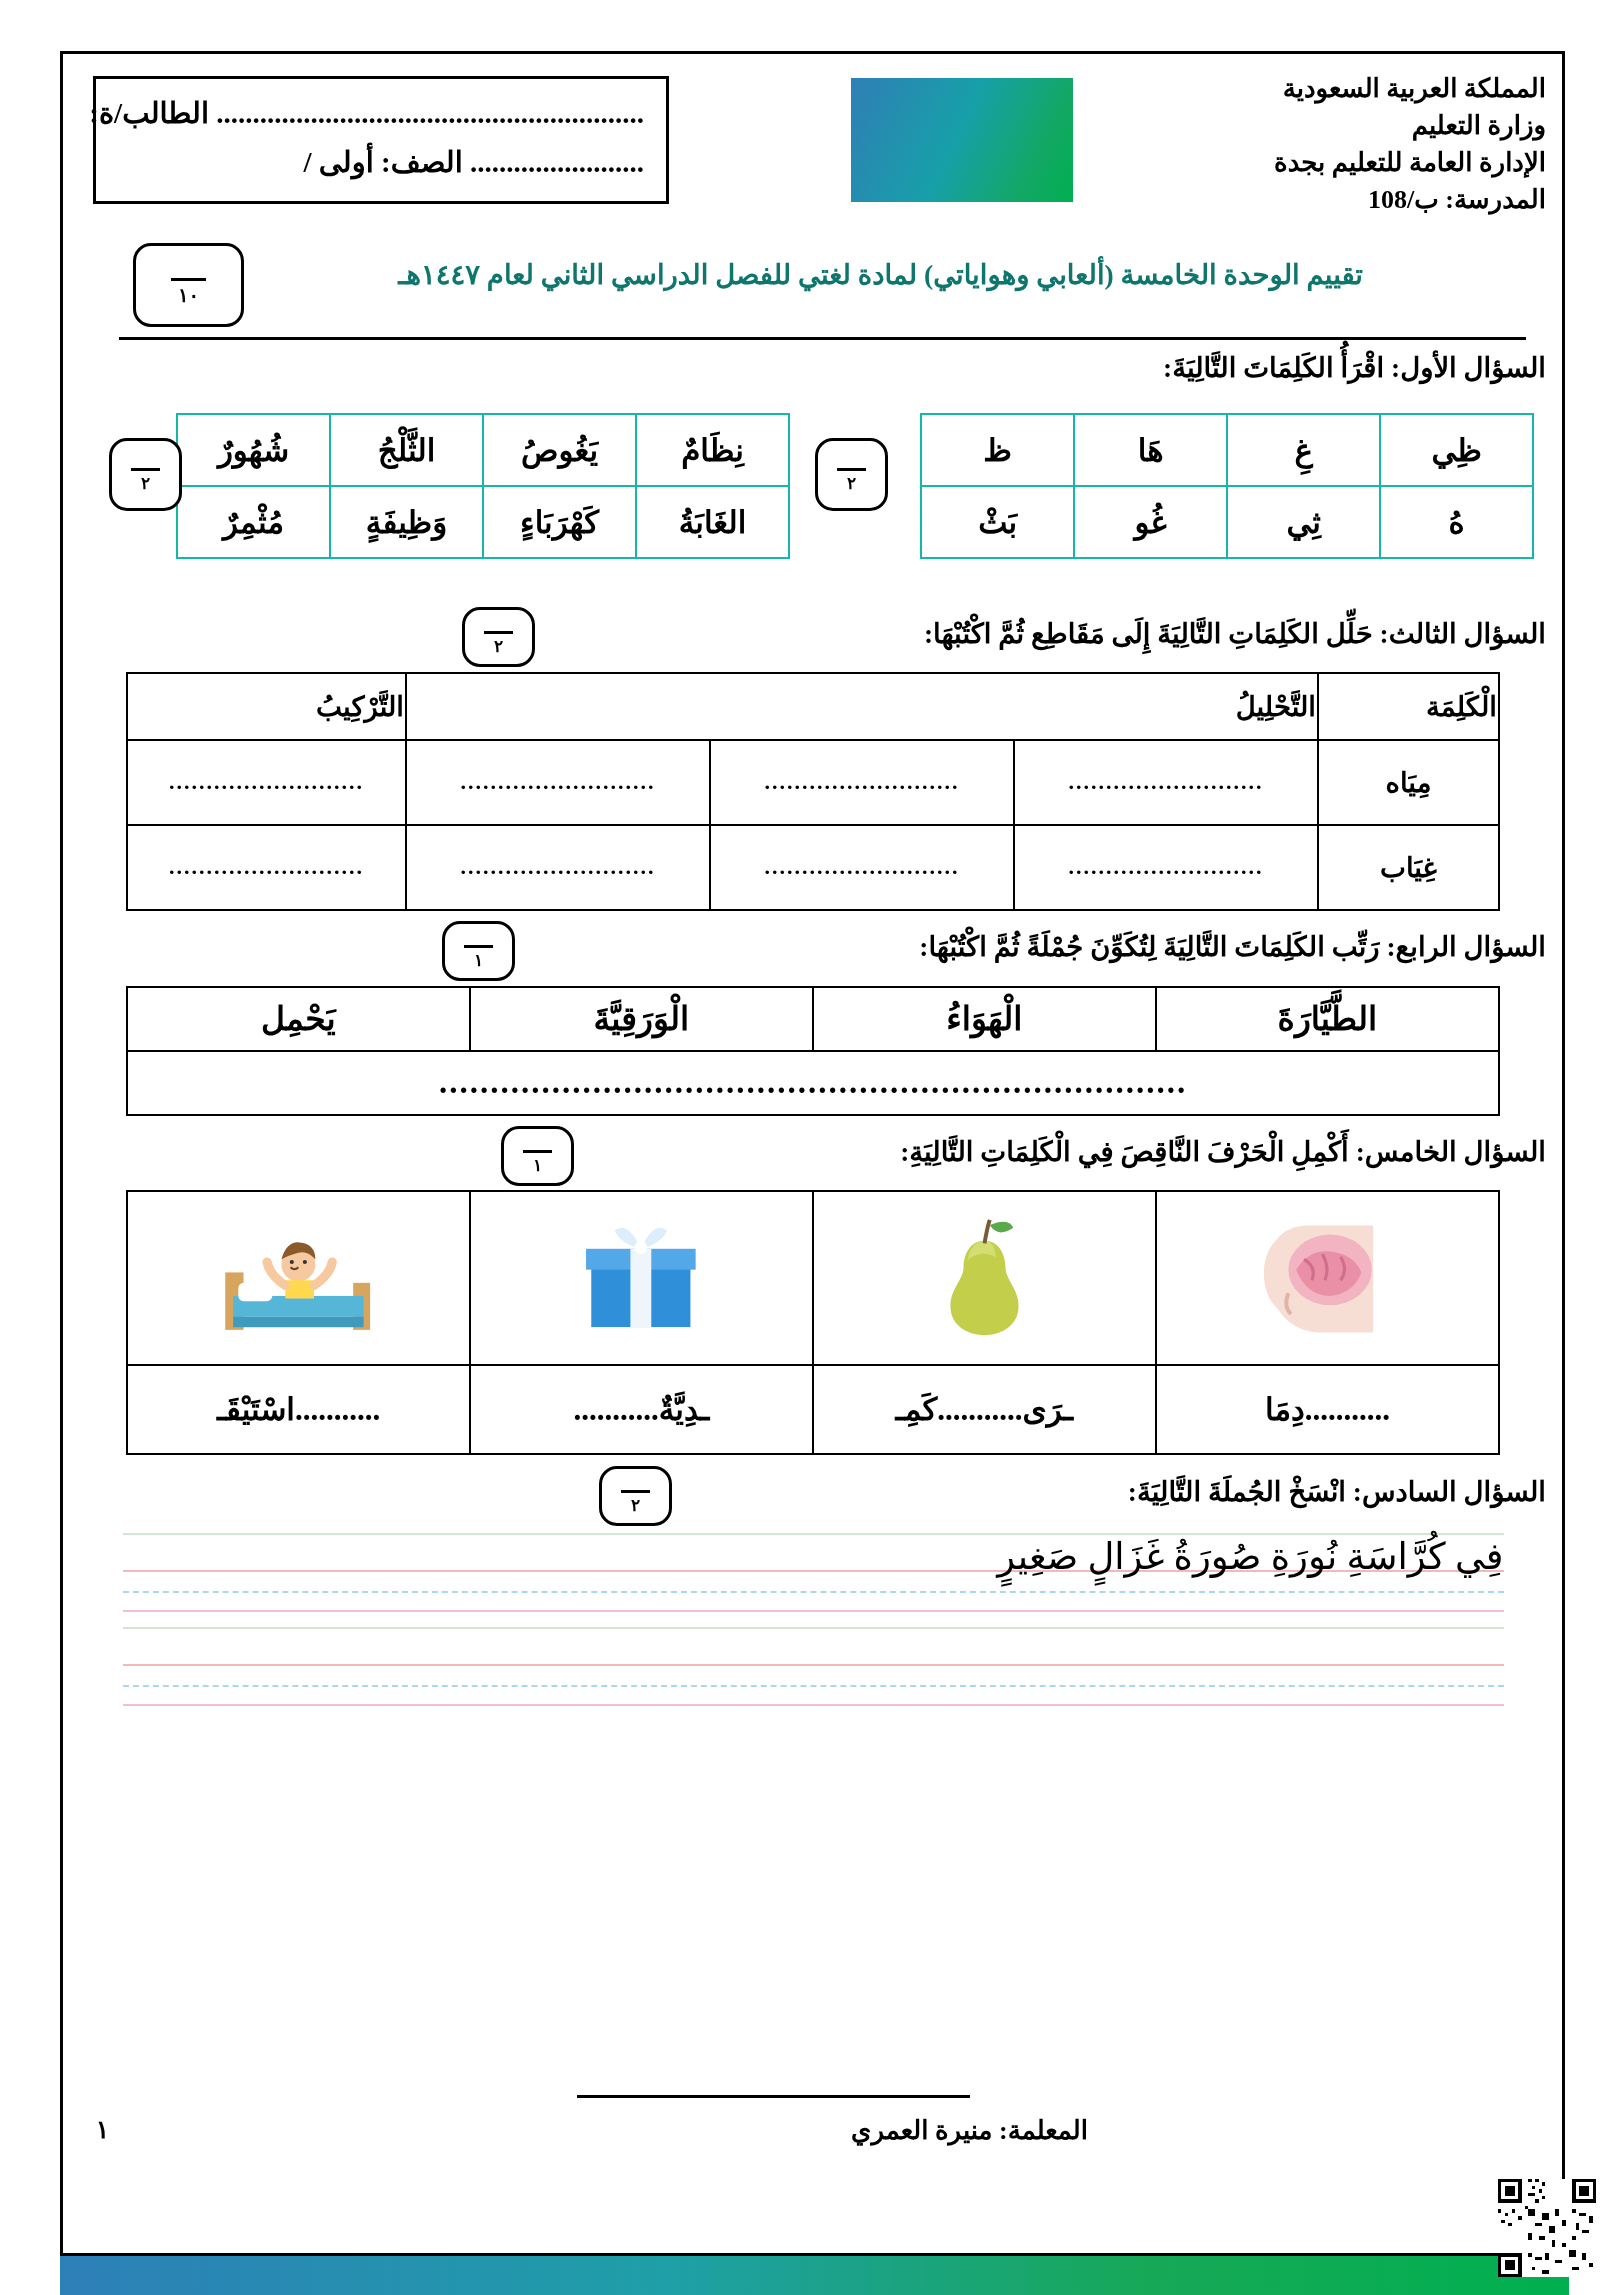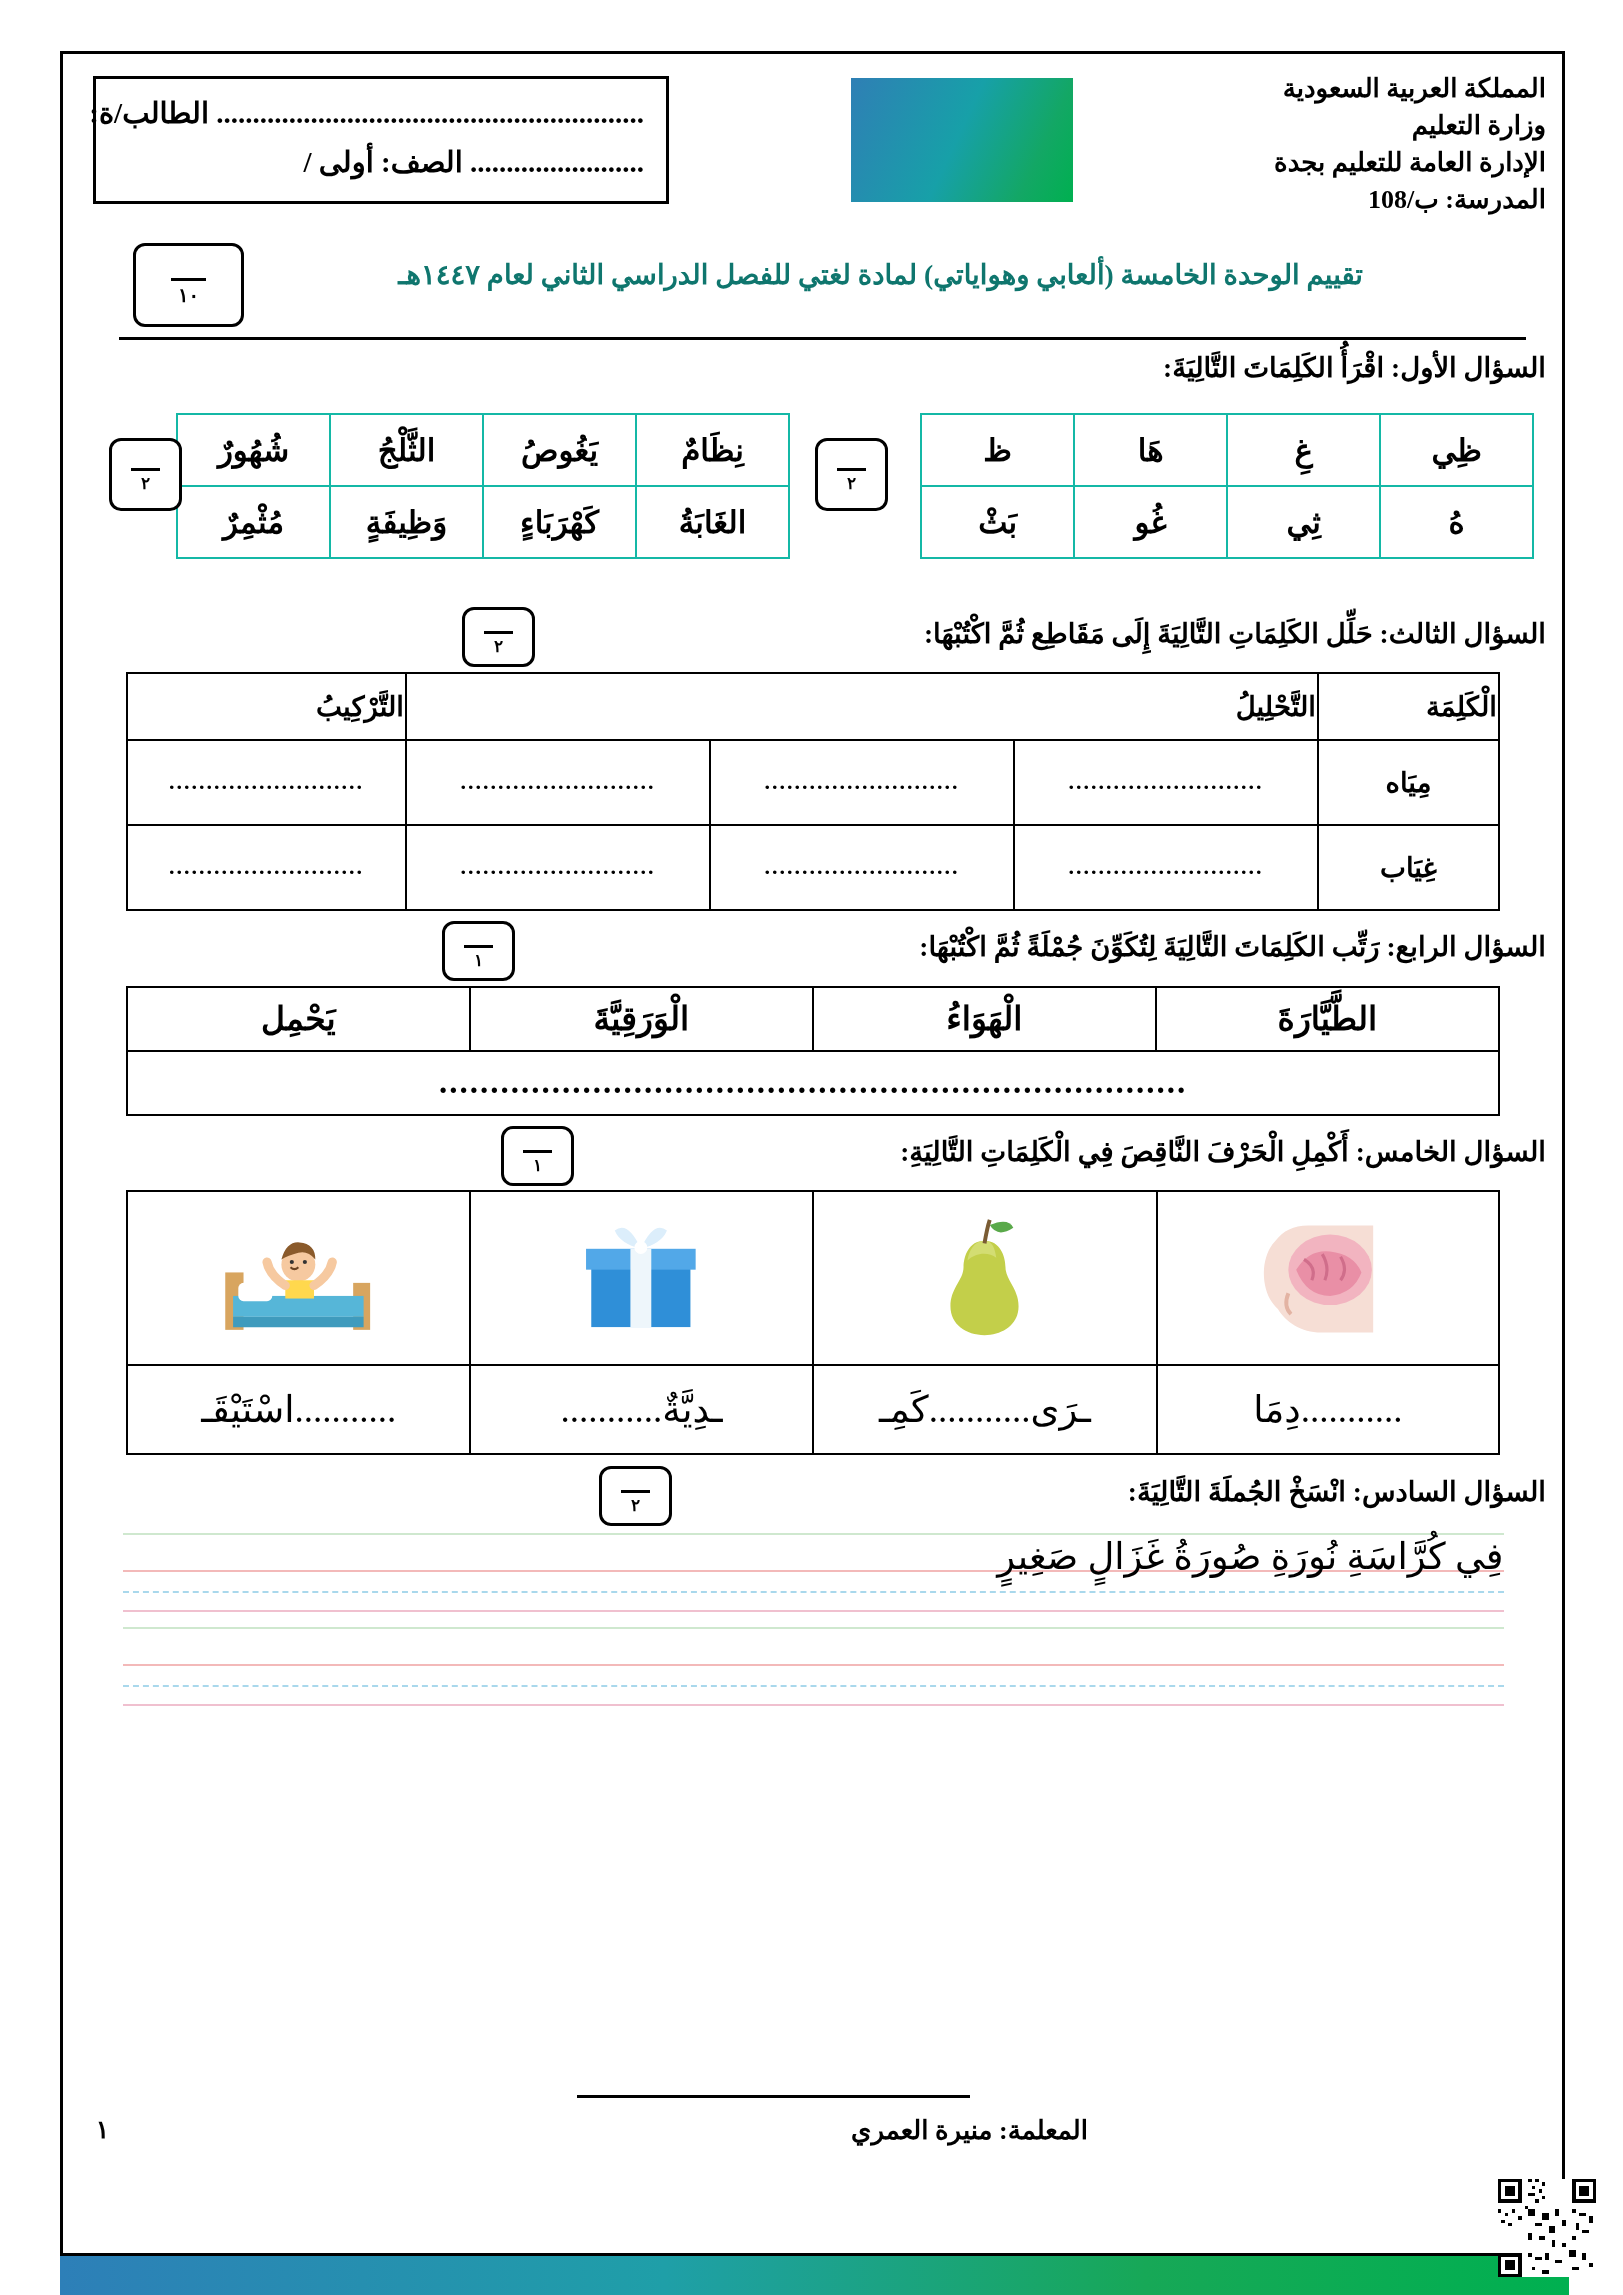--- a/index.html
+++ b/index.html
@@ -21,21 +21,21 @@
       padding:17px 22px 0 15.7px;}
   .stu-line{font-size:29px;font-weight:bold;text-align:right;white-space:nowrap;margin-bottom:14.4px;letter-spacing:0px;}
   .dots{letter-spacing:1.3px;font-weight:bold;}
   .logo{position:absolute;left:771px;top:6.5px;width:222px;height:124px;
       background:linear-gradient(115deg,#2f7fb5 0%,#17a0a8 48%,#13a765 80%,#00b050 100%);}
   .minhdr{position:absolute;right:0px;top:0px;width:497px;text-align:right;}
   .minhdr div{font-size:26px;font-weight:bold;line-height:1.42;}
 
   
   .titlerow{position:relative;height:92px;margin-top:3.9px;}
-  .score-box{border:3.3px solid #000;border-radius:12px;box-sizing:border-box;
+  .score-box{border:3.3px solid #000;border-radius:18px;box-sizing:border-box;
       display:flex;flex-direction:column;align-items:center;justify-content:center;
       font-weight:bold;background:#fff;}
   .score-box .top{display:block;width:35px;border-bottom:3.9px solid #000;height:14.4px;}
   .score-box .bot{font-size:19.6px;line-height:1;padding-top:5.2px;}
   .title-score{position:absolute;right:1302px;top:3.9px;width:111px;height:84px;}
   .red-title{position:absolute;right:183px;top:19.6px;width:1243px;text-align:right;color:#0f766e;font-size:27.5px;font-weight:bold;}
   .hr-under-title{position:absolute;left:39px;top:98px;width:1407px;height:3.3px;background:#000;}
 
   
   .qrow{position:relative;margin-top:9.2px;height:63px;}
@@ -66,21 +66,21 @@
 
   
   .q4table{width:1374px;margin:2.6px auto 0 auto;border:2.6px solid #000;}
   .q4table td{border:2px solid #000;text-align:center;font-size:33px;font-weight:bold;height:60px;}
   .q4answer{height:85px;text-align:center;font-size:22px;letter-spacing:2px;font-weight:bold;}
 
   
   .q5table{width:1374px;margin:2.6px auto 0 auto;border:2.6px solid #000;}
   .q5table td{border:2px solid #000;text-align:center;}
   .pic-cell{height:170px;width:344px;}
-  .word-cell{height:85px;font-size:37px;font-weight:normal;}
+  .word-cell{height:85px;font-size:31px;font-weight:bold;}
   .word-cell .dotfill{letter-spacing:1.3px;}
 
   
   .copyblock{position:relative;width:1381px;height:249px;margin:5.2px auto 0 auto;}
   .ruled{position:relative;height:79px;margin-bottom:15.7px;}
   .ln{position:absolute;left:0;width:100%;}
   .ln.green{top:0;border-top:2.6px solid #cfe8cf;}
   .ln.pink{top:37px;border-top:2.6px solid #f3b9b9;}
   .ln.blue{top:58px;border-top:2.6px dashed #a9d8ec;}
   .ln.pink2{top:77px;border-top:2.6px solid #f0c0cf;}

